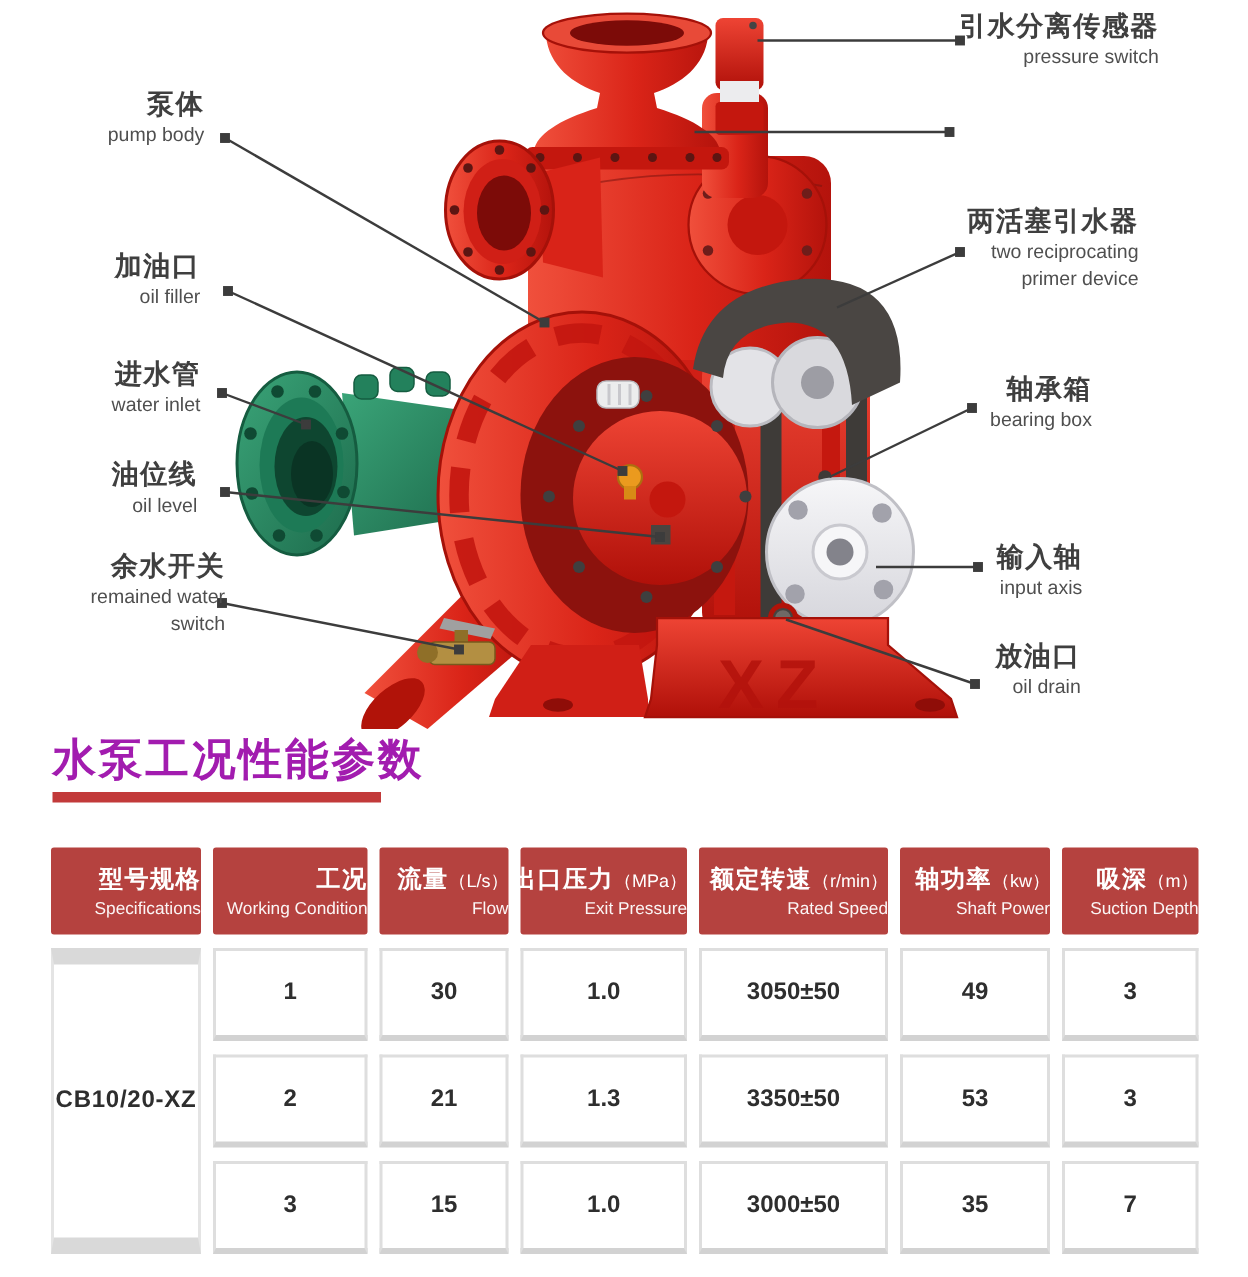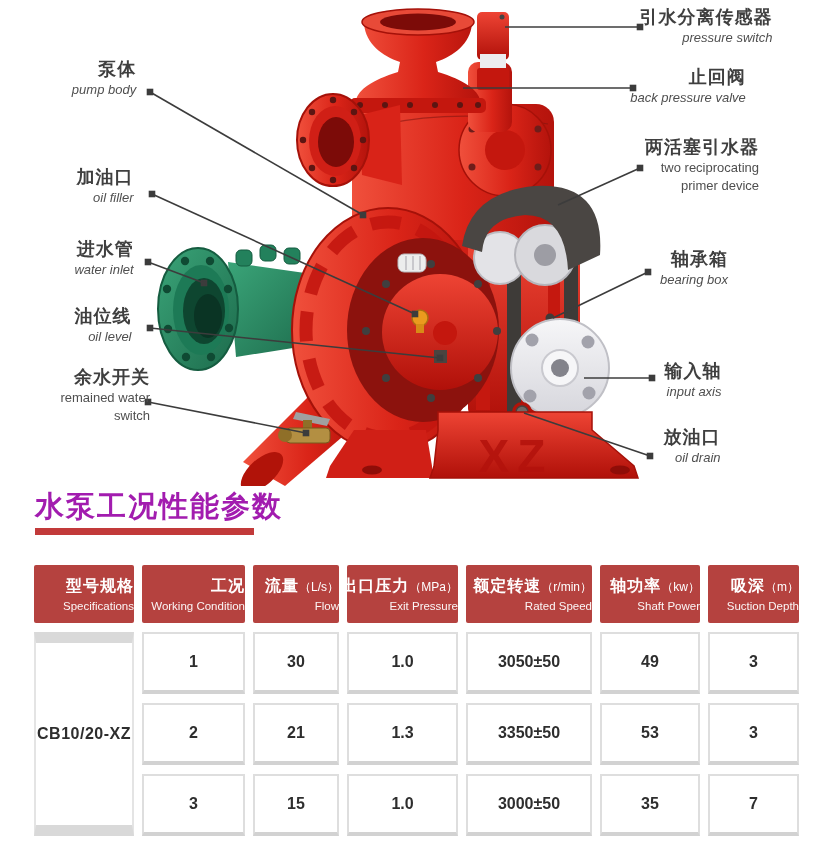--- a/index.html
+++ b/index.html
@@ -11,21 +11,21 @@
   *{box-sizing:border-box;margin:0;padding:0;}
   body{background:#ffffff;font-family:"Liberation Sans","DejaVu Sans",sans-serif;}
   .page{position:relative;width:832px;height:851px;background:#fff;overflow:hidden;}
 
   
   .diagram{position:absolute;left:0;top:0;width:832px;height:486px;}
   .diagram svg{position:absolute;left:0;top:0;}
   .callout{position:absolute;transform:translateX(-50%);text-align:right;line-height:1.25;}
   .callout .zh{font-size:18px;font-weight:600;color:var(--label-zh);letter-spacing:1px;white-space:nowrap;}
   .callout .en{font-size:13px;font-weight:400;color:var(--label-en);line-height:1.45;}
-  .callout .en.nowrap{white-space:nowrap;font-style:italic;}
+  .callout .en.nowrap{white-space:nowrap;}
 
   
   .section-title{position:absolute;left:35px;top:487px;font-size:29px;font-weight:700;
     color:#a21caf;letter-spacing:2px;}
   .title-underline{position:absolute;left:35px;top:528px;width:219px;height:7px;
     background:var(--underline-red);}
 
   
   .spec-table{position:absolute;left:34px;top:565px;display:grid;
     grid-template-columns:100px 103px 86px 111px 126px 100px 91px;
@@ -280,24 +280,20 @@
     </div>
     <div class="callout" style="left:104px;top:366px">
       <div class="zh">余水开关</div>
       <div class="en" style="width:92px;margin:0 auto">remained water switch</div>
     </div>
 
     <div class="callout" style="left:706px;top:6px">
       <div class="zh">引水分离传感器</div>
       <div class="en nowrap">pressure switch</div>
     </div>
-    <div class="callout" style="left:688px;top:66px">
-      <div class="zh">止回阀</div>
-      <div class="en nowrap">back pressure valve</div>
-    </div>
     <div class="callout" style="left:695px;top:136px">
       <div class="zh">两活塞引水器</div>
       <div class="en" style="width:128px;margin:0 auto">two reciprocating primer device</div>
     </div>
     <div class="callout" style="left:694px;top:248px">
       <div class="zh">轴承箱</div>
       <div class="en nowrap">bearing box</div>
     </div>
     <div class="callout" style="left:693px;top:360px">
       <div class="zh">输入轴</div>

